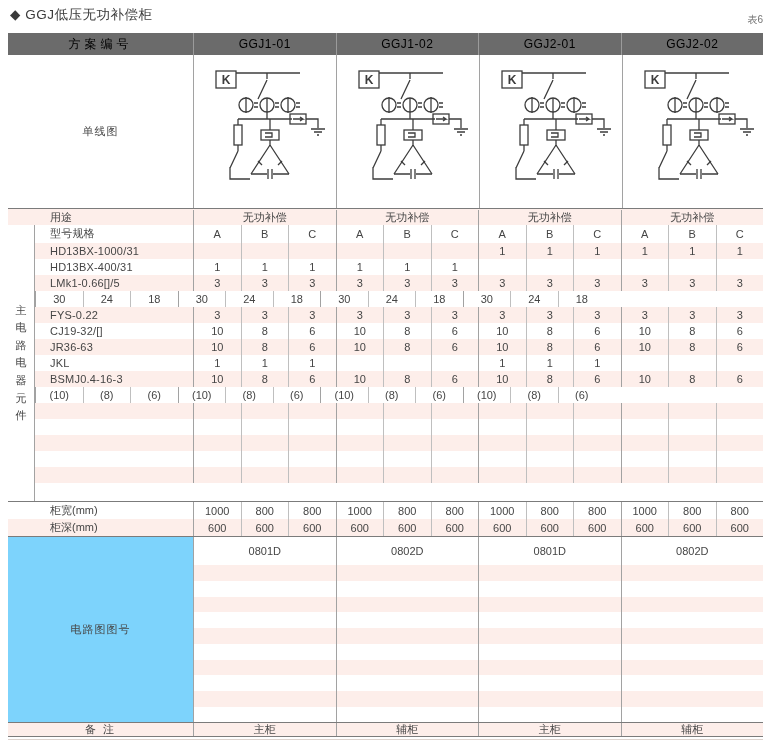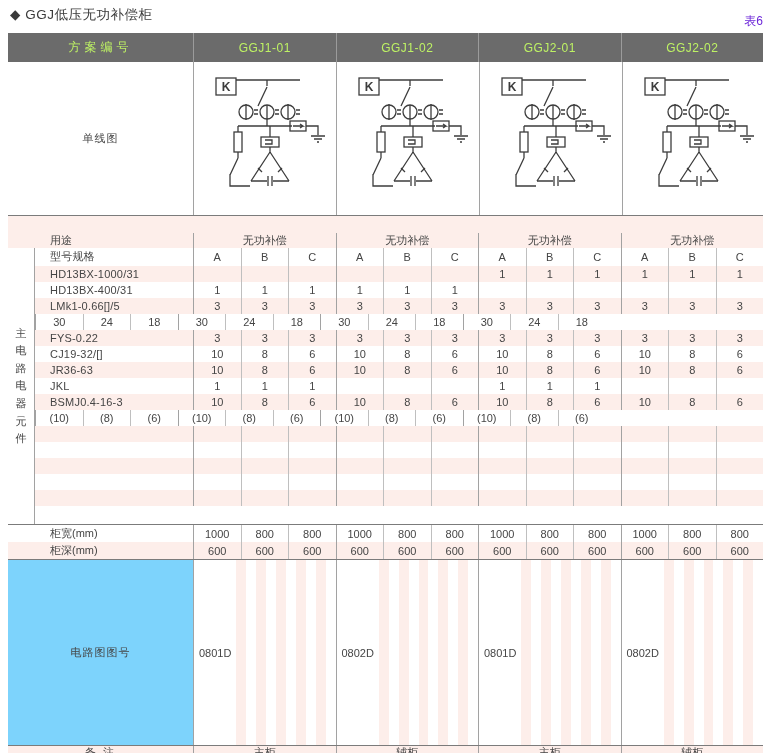--- a/index.html
+++ b/index.html
@@ -8,36 +8,36 @@
        -webkit-font-smoothing:antialiased}
   :root{
     --pink:#fdeeea;
     --bar:#6b6b6b;
     --rule:#7b7b7b;
     --vline:#a2a2a2;
     --vline-light:#bfbfbf;
     --txt:#454545;
   }
   .doc-title{position:absolute;top:6px;left:10px;font-size:13.5px;color:#3a3a3a;letter-spacing:.5px}
-  .table-tag{position:absolute;top:13px;right:8px;font-size:12px;color:#6d28d9}
+  .table-tag{position:absolute;top:13px;right:8px;font-size:10px;color:#737373}
   .spec-table{position:absolute;left:8px;top:33px;width:755px;font-size:11px;color:var(--txt)}
 
   
-  .thead{display:flex;height:29px;background:var(--bar);color:#bef264;font-size:12px}
+  .thead{display:flex;height:22px;background:var(--bar);color:#000000;font-size:12px}
   .hcell{flex:0 0 142.5px;display:flex;align-items:center;justify-content:center;border-left:1px solid #9b9b9b;letter-spacing:.5px}
   .hlabel{flex:0 0 185px;border-left:none;letter-spacing:4px}
 
   
   .diagram-row{display:flex;height:154px;border-bottom:1px solid var(--rule)}
   .label-cell{flex:0 0 185px;display:flex;align-items:center;justify-content:center;letter-spacing:1px}
   .scheme-cell{flex:0 0 142.5px;border-left:1px solid var(--vline);display:flex;justify-content:center;align-items:flex-start}
   .scheme-cell svg{display:block}
 
   
-  .usage-row{display:flex;height:32px;background:var(--pink);align-items:flex-end}
+  .usage-row{display:flex;height:16px;background:var(--pink);align-items:flex-end}
   .lab-ind{flex:0 0 185px;display:flex;align-items:center;padding-left:42px}
   .ucell{flex:0 0 142.5px;border-left:1px solid var(--vline);display:flex;align-items:center;justify-content:center}
 
   
   .body-block{display:flex;height:276.4px}
   .side{flex:0 0 27px;border-right:1px solid var(--vline);display:flex;flex-direction:column;align-items:center;justify-content:center;line-height:17.6px;background:#fff}
   .content{flex:1 1 auto;display:flex;flex-direction:column}
   .spec-head{display:flex;height:17.5px;align-items:stretch}
   .drow{display:flex;height:16px;align-items:stretch}
   .pink{background:var(--pink)}
@@ -45,21 +45,21 @@
   .vc{flex:0 0 47.5px;border-left:1px solid var(--vline-light);display:flex;align-items:center;justify-content:center}
   .sb{border-left-color:var(--vline)}
 
   
   .dims-block{border-top:1px solid var(--rule)}
   .dimrow{display:flex;height:17px;align-items:stretch}
 
   
   .circuit-block{display:flex;height:186px;border-top:1px solid var(--rule)}
   .circuit-label{flex:0 0 185px;display:flex;align-items:center;justify-content:center;letter-spacing:1px;background:#7dd3fc}
-  .ccol{flex:0 0 142.5px;border-left:1px solid var(--vline);display:flex;flex-direction:row}
+  .ccol{flex:0 0 142.5px;border-left:1px solid var(--vline);display:flex;flex-direction:column}
   .crow{flex:1 1 auto;display:flex;align-items:center;justify-content:center}
 
   
   .remark-row{display:flex;height:15px;background:var(--pink);border-top:1px solid var(--rule);border-bottom:1px solid var(--rule);align-items:stretch}
   .rlabel{flex:0 0 185px;display:flex;align-items:center;justify-content:center;letter-spacing:2px}
   .rcell{flex:0 0 142.5px;border-left:1px solid var(--vline);display:flex;align-items:center;justify-content:center}
 
   .end-line{height:1px;background:#ddd3ce;margin-top:2px}
 </style>
 </head>

